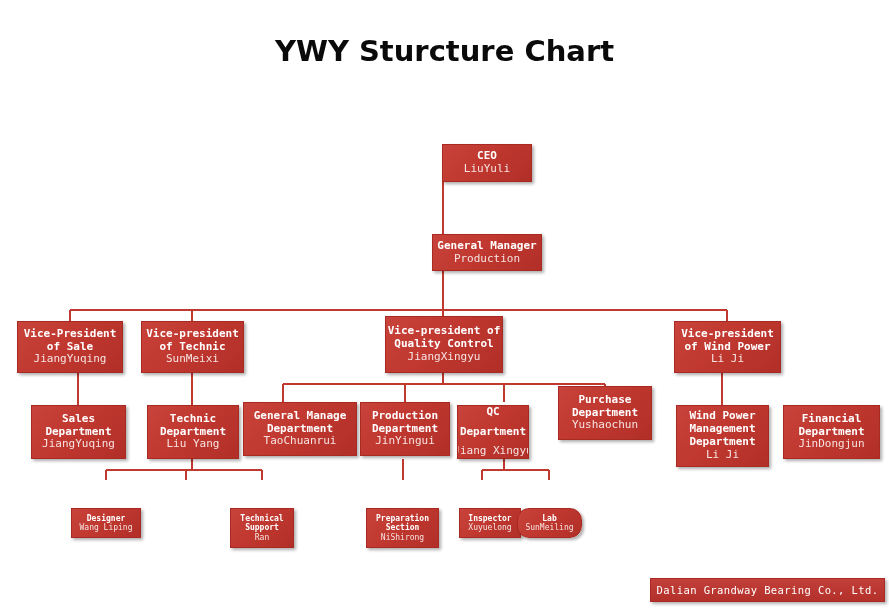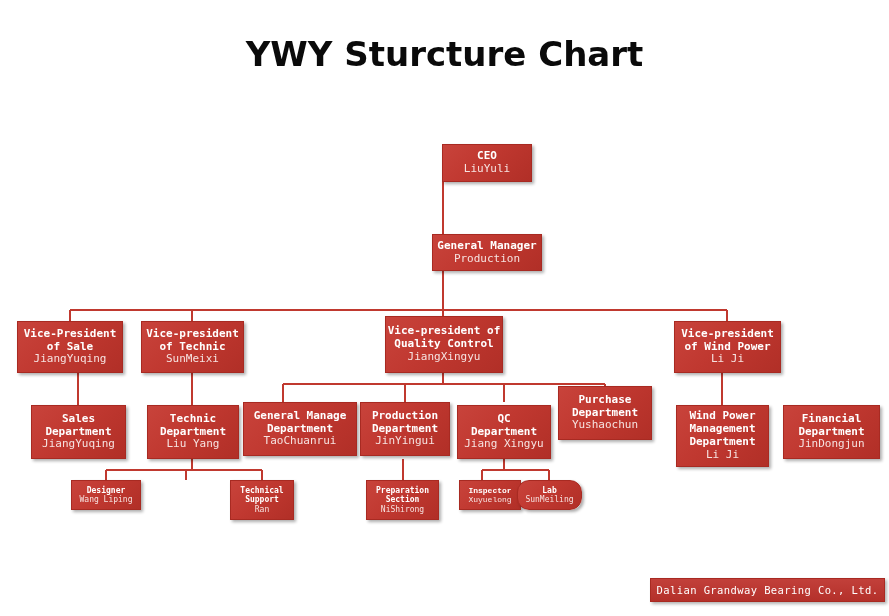--- a/index.html
+++ b/index.html
@@ -24,21 +24,21 @@
 
   
   .chart-title {
     position: absolute;
     left: 0;
     top: 34px;
     width: 889px;
     text-align: center;
     font-family: "DejaVu Sans", sans-serif;
     font-weight: bold;
-    font-size: 34px;
+    font-size: 29px;
     letter-spacing: 0px;
     color: #0a0a0a;
     white-space: nowrap;
   }
 
   
   #connectors {
     position: absolute;
     left: 0; top: 0;
     width: 889px;
@@ -72,21 +72,21 @@
   }
   .node .ln.person-line {
     font-weight: normal;
     color: #f6e3e1;
   }
 
   
   .tier-exec  { font-size: 11px; margin-left: 44px; }
   .tier-vp    { font-size: 11px; }
   .tier-dept  { font-size: 11px; }
-  .tier-sub   { font-size: 8px; }
+  .tier-sub   { font-size: 8px; margin-top: 28px; }
 
   
   .footer-bar {
     position: absolute;
     left: 650px;
     top: 578px;
     width: 233px;
     height: 22px;
     background: linear-gradient(180deg, #c2403a 0%, #b4302a 100%);
     border: 1px solid #a82a22;
@@ -200,21 +200,21 @@
     <span class="ln title-line">Department</span>
     <span class="ln person-line">TaoChuanrui</span>
   </div>
 
   <div class="node tier-dept" style="left:360px; top:402px; width:90px; height:54px;">
     <span class="ln title-line">Production</span>
     <span class="ln title-line">Department</span>
     <span class="ln person-line">JinYingui</span>
   </div>
 
-  <div class="node tier-dept" style="left:457px; top:405px; width:94px; height:54px;">
+  <div class="node tier-dept" style="left:457px; top:405px; width:72px; height:54px;justify-content:space-between;">
     <span class="ln title-line">QC</span>
     <span class="ln title-line">Department</span>
     <span class="ln person-line">Jiang Xingyu</span>
   </div>
 
   <div class="node tier-dept" style="left:558px; top:386px; width:94px; height:54px;">
     <span class="ln title-line">Purchase</span>
     <span class="ln title-line">Department</span>
     <span class="ln person-line">Yushaochun</span>
   </div>
@@ -243,21 +243,21 @@
     <span class="ln title-line">Section</span>
     <span class="ln person-line">NiShirong</span>
   </div>
 
   <div class="node tier-sub" style="left:230px; top:480px; width:64px; height:40px;">
     <span class="ln title-line">Technical</span>
     <span class="ln title-line">Support</span>
     <span class="ln person-line">Ran</span>
   </div>
 
-  <div class="node tier-sub" style="left:459px; top:480px; width:62px; height:30px;font-family:Liberation Mono, monospace;">
+  <div class="node tier-sub" style="left:459px; top:480px; width:62px; height:30px;">
     <span class="ln title-line">Inspector</span>
     <span class="ln person-line">Xuyuelong</span>
   </div>
 
   <div class="node tier-sub" style="left:517px; top:480px; width:65px; height:30px;border-radius:12px;">
     <span class="ln title-line">Lab</span>
     <span class="ln person-line">SunMeiling</span>
   </div>
 
   <div class="footer-bar">

